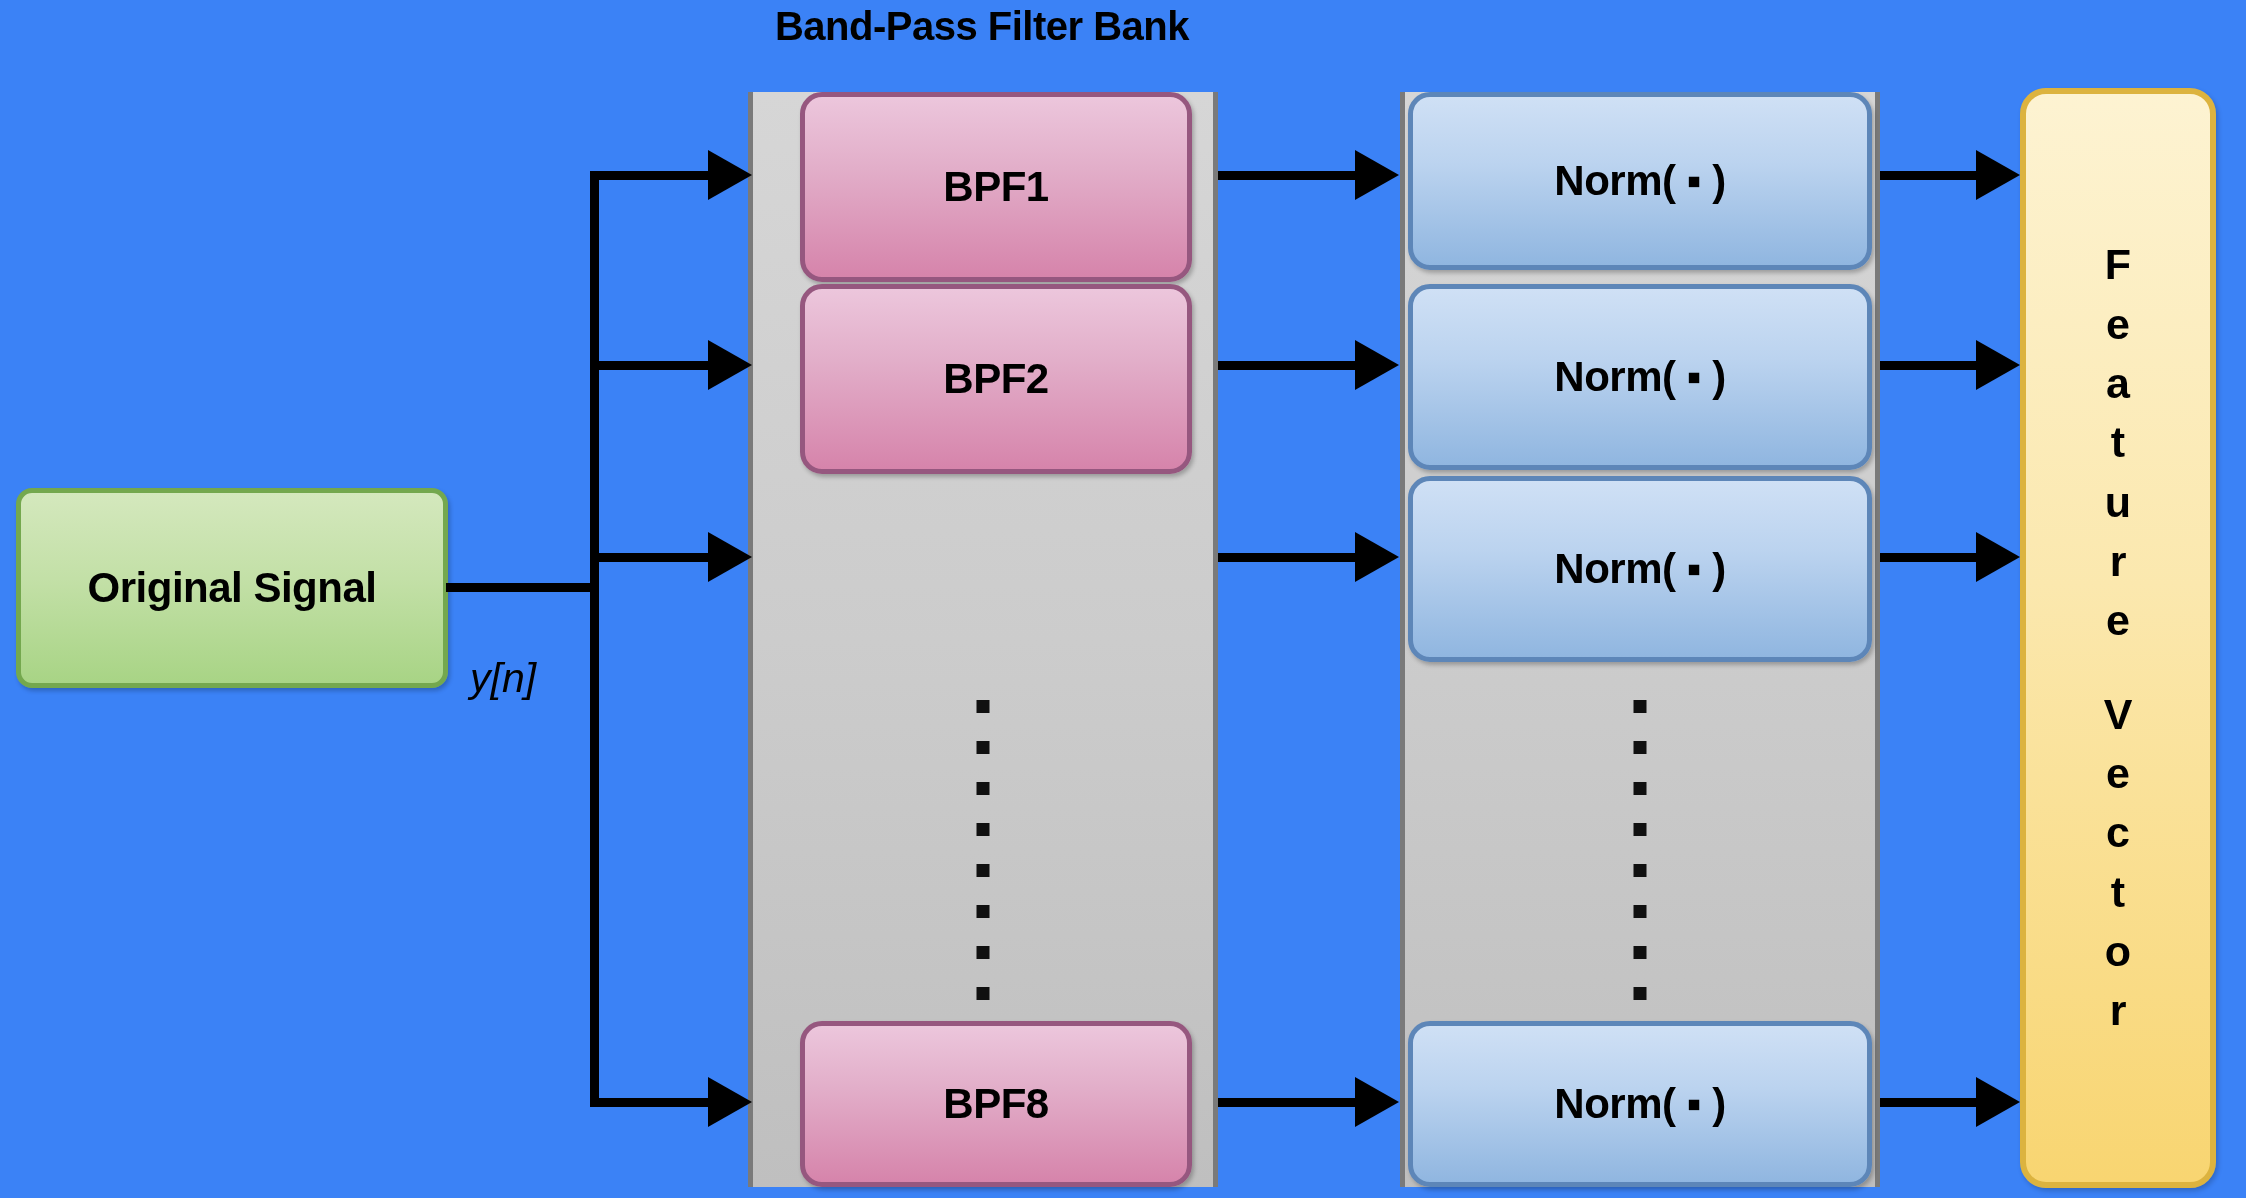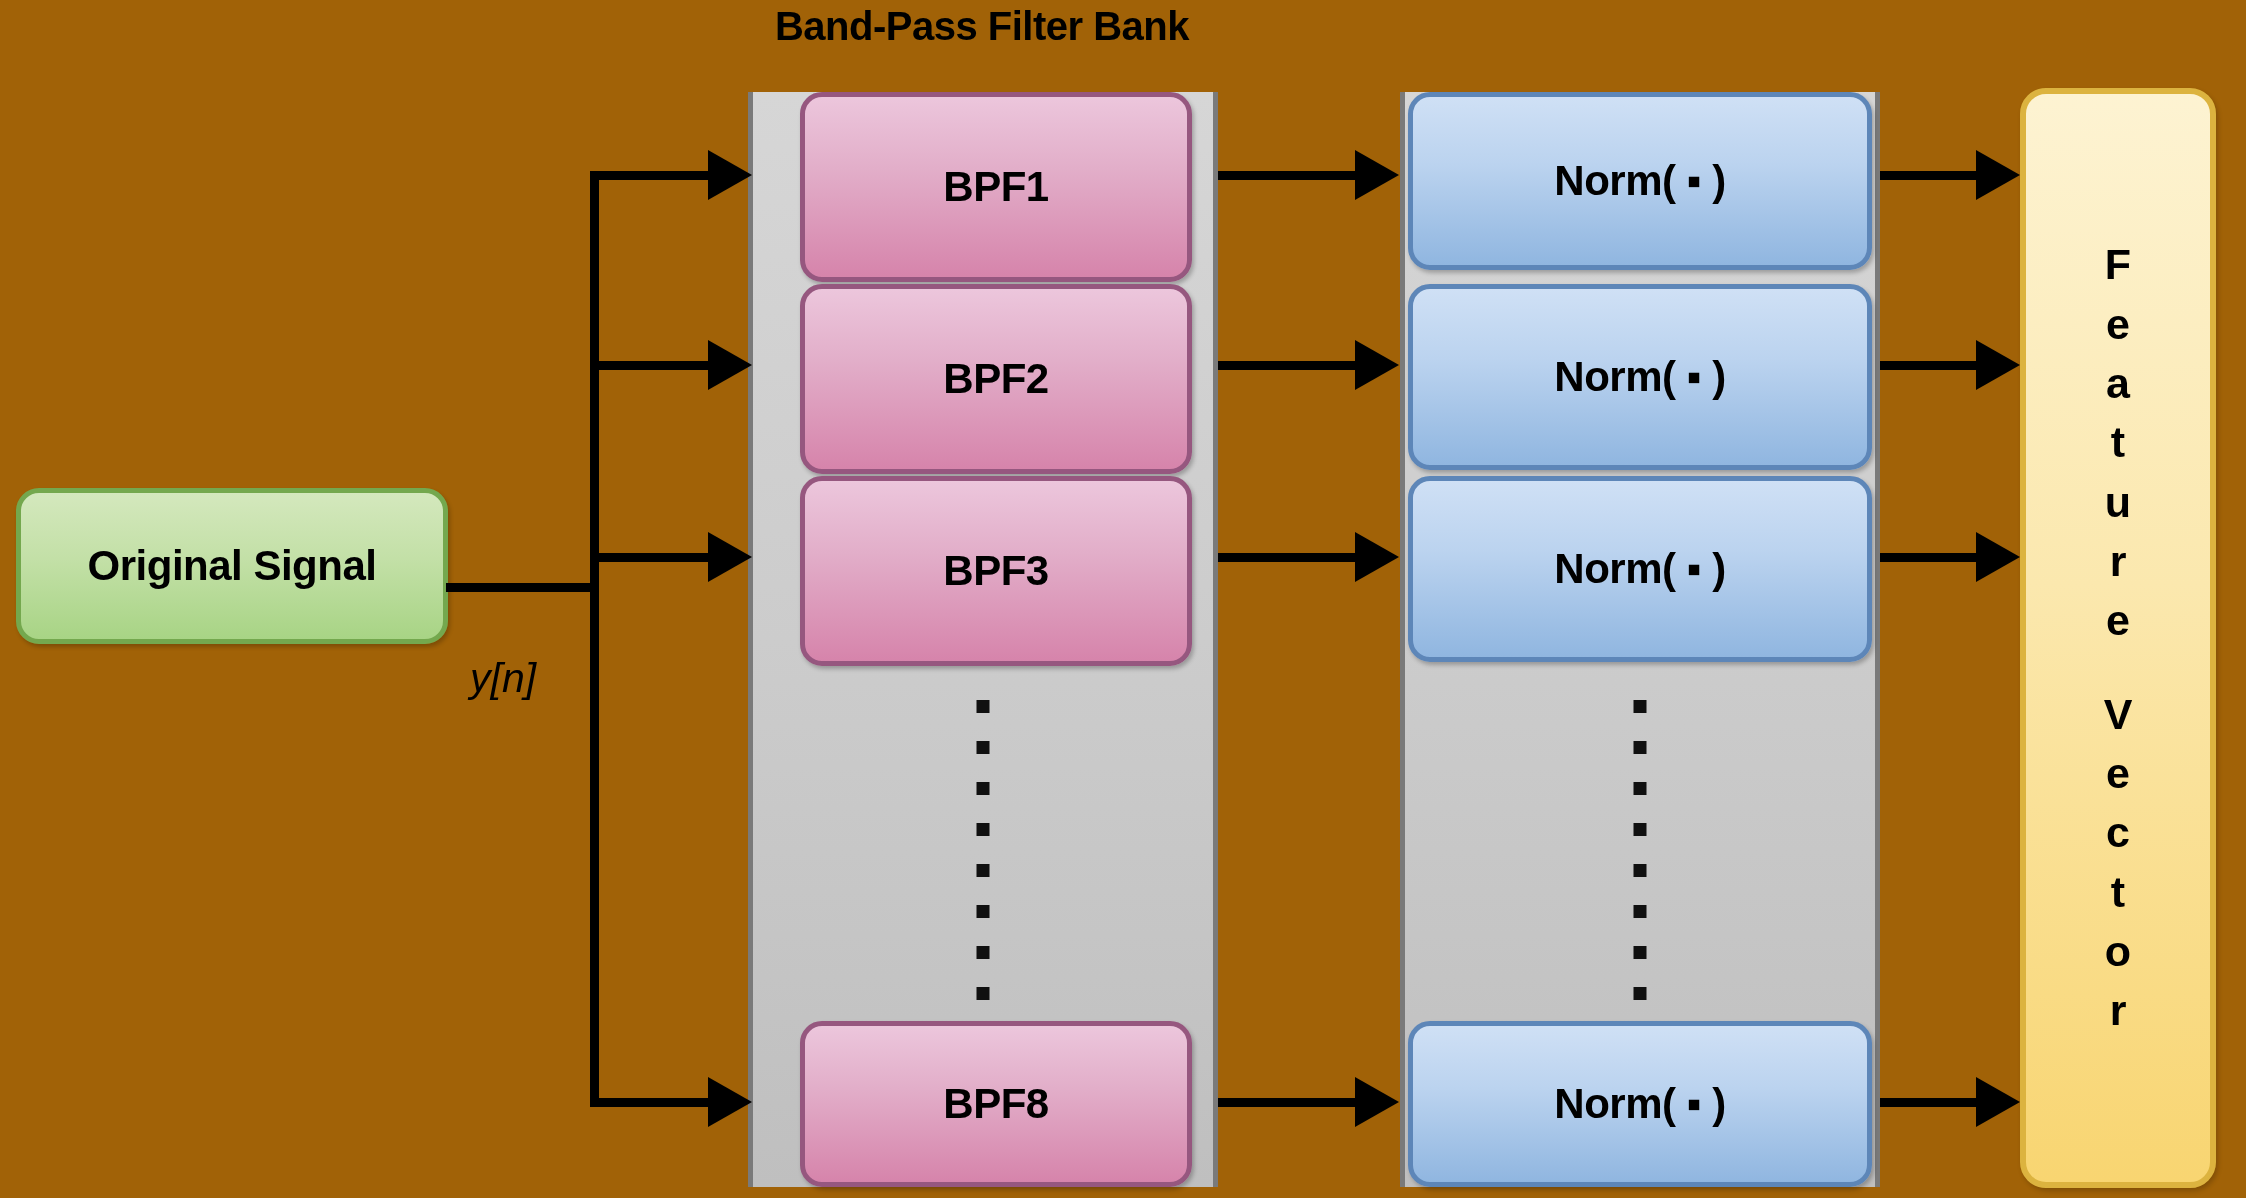--- a/index.html
+++ b/index.html
@@ -7,21 +7,21 @@
     padding: 0;
     background: #ffffff;
   }
   body {
     font-family: "Liberation Sans", sans-serif;
   }
   #canvas {
     position: relative;
     width: 2246px;
     height: 1198px;
-    background: #a16207;
+    background: #3b82f6;
     overflow: hidden;
   }
 
   
   .col-title {
     position: absolute;
     font-family: "Liberation Sans", sans-serif;
     font-weight: bold;
     font-size: 40px;
     color: #000000;
@@ -32,22 +32,22 @@
   }
   #title-bpf { left: 982px; top: 4px; }
   #title-norm { left: 1662px; top: 4px; }
 
   
   #original-signal {
     position: absolute;
     left: 16px;
     top: 488px;
     width: 432px;
-    height: 156px;
-    border-radius: 23px;
+    height: 200px;
+    border-radius: 16px;
     border: 5px solid #74a84e;
     background: linear-gradient(to bottom, #d4e8bd 0%, #c3e0a7 45%, #a8d485 100%);
     box-sizing: border-box;
     display: flex;
     align-items: center;
     justify-content: center;
     box-shadow: 2px 3px 4px rgba(0,0,0,0.22);
   }
   #original-signal .label {
     font-weight: bold;
@@ -221,23 +221,20 @@
   <div class="arrow-head" style="left:708px; top:532px;"></div>
 
   <div class="branch" style="left:594px; top:1098px; width:120px;"></div>
   <div class="arrow-head" style="left:708px; top:1077px;"></div>
 
   <div class="block bpf" style="top:92px; height:190px;">
     <span class="label">BPF1</span>
   </div>
   <div class="block bpf" style="top:284px; height:190px;">
     <span class="label">BPF2</span>
-  </div>
-  <div class="block bpf" style="top:476px; height:190px;">
-    <span class="label">BPF3</span>
   </div>
   <div class="block bpf" style="top:1021px; height:166px;">
     <span class="label">BPF8</span>
   </div>
 
   <div class="ellipsis" id="ellipsis-bpf">
     <span class="dot"></span>
     <span class="dot"></span>
     <span class="dot"></span>
     <span class="dot"></span>

